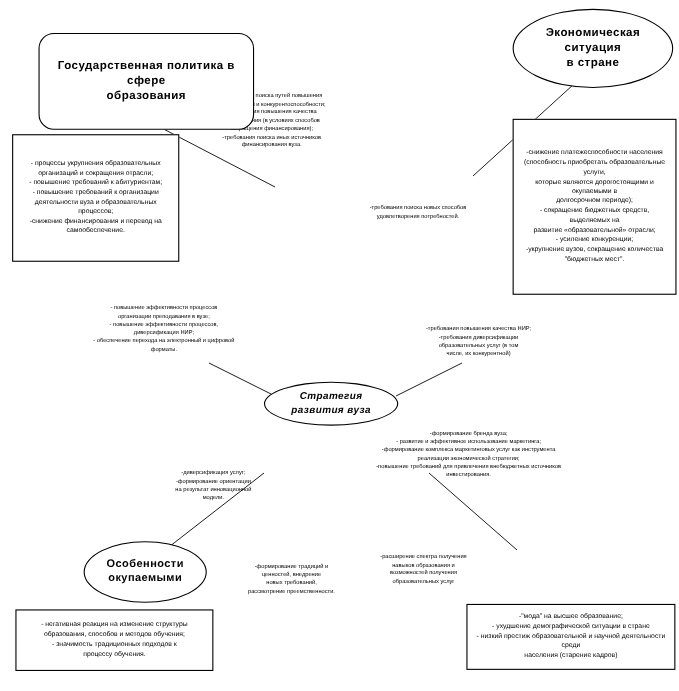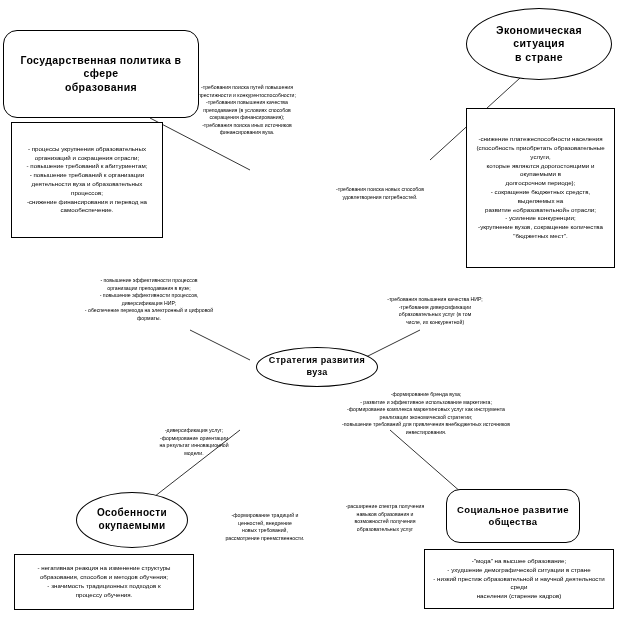--- a/index.html
+++ b/index.html
@@ -28,21 +28,21 @@
     display: flex;
     align-items: center;
     justify-content: center;
     text-align: center;
     font-weight: bold;
     letter-spacing: 0.4px;
     box-sizing: border-box;
     z-index: 5;
   }
   .node-oval  { border-radius: 50% / 50%; }
-  .node-round { border-radius: 14px; }
+  .node-round { border-radius: 14px; margin-left: 32px; }
   .node-label {
     display: block;
     line-height: 1.28;
     padding: 0 6px;
     white-space: pre-line;
   }
 
   
   .box {
     position: absolute;
@@ -129,40 +129,36 @@
 (способность приобретать образовательные услуги,
 которые являются дорогостоящими и окупаемыми в
 долгосрочном периоде);
 - сокращение бюджетных средств, выделяемых на
 развитие «образовательной» отрасли;
 - усиление конкуренции;
 -укрупнение вузов, сокращение количества
 "бюджетных мест".</span>
   </div>
 
-  <div class="node node-oval" style="left:256px; top:347px; width:122px; height:40px; font-size:9px;">
+  <div class="node node-oval" style="left:240px; top:347px; width:122px; height:40px; font-size:9px;font-style:italic;">
     <span class="node-label">Стратегия развития вуза</span>
   </div>
 
   <div class="node node-oval" style="left:76px; top:492px; width:112px; height:56px; font-size:10px;">
     <span class="node-label">Особенности
 окупаемыми</span>
   </div>
 
   <div class="box" style="left:14px; top:554px; width:180px; height:56px; font-size:6.2px;">
     <span class="box-text">- негативная реакция на изменение структуры
 образования, способов и методов обучения;
 - значимость традиционных подходов к
 процессу обучения.</span>
   </div>
 
-  <div class="node node-round" style="left:446px; top:489px; width:134px; height:54px; font-size:9.5px;">
-    <span class="node-label">Социальное развитие
-общества</span>
-  </div>
 
   <div class="box" style="left:424px; top:549px; width:190px; height:60px; font-size:6.2px;">
     <span class="box-text">-"мода" на высшее образование;
 - ухудшение демографической ситуации в стране
 - низкий престиж образовательной и научной деятельности среди
 населения (старение кадров)</span>
   </div>
 
   <div class="note" style="left:163px; top:84px; width:168px; font-size:5.2px;">
     <span class="note-text">-требования поиска путей повышения

